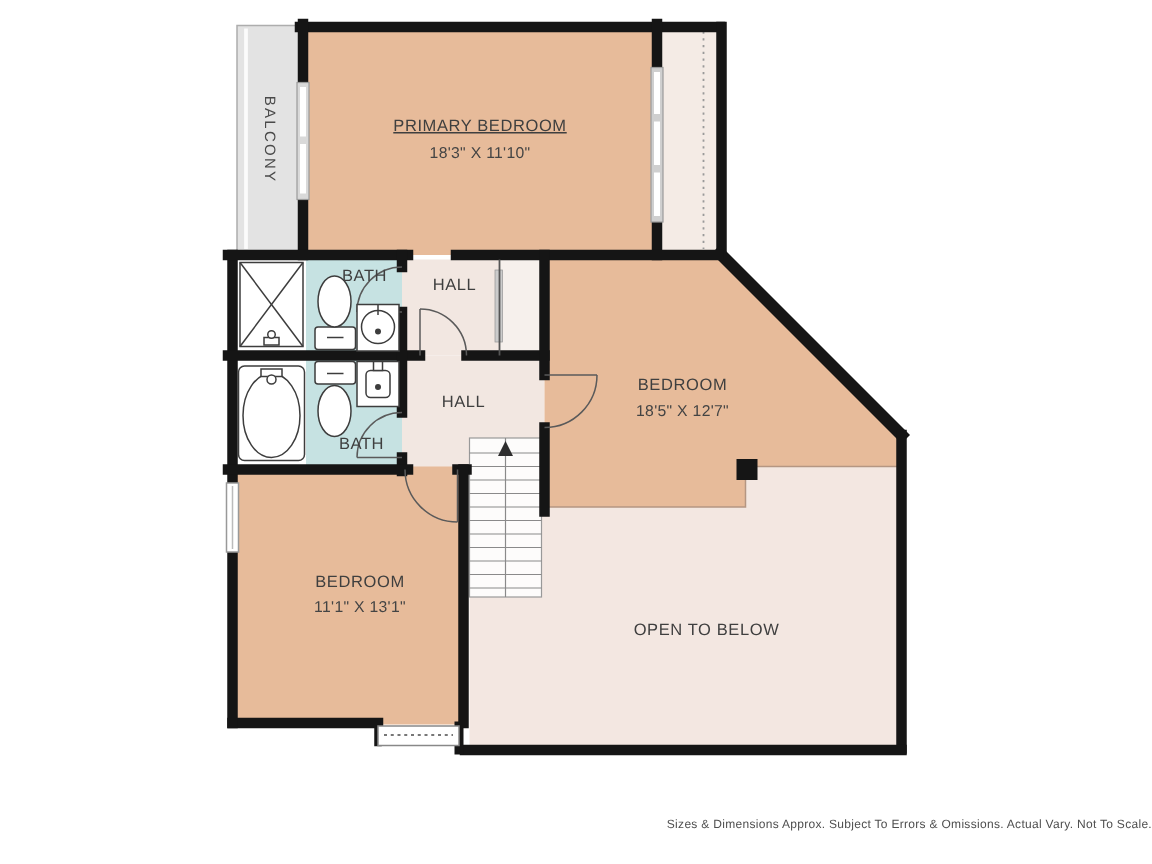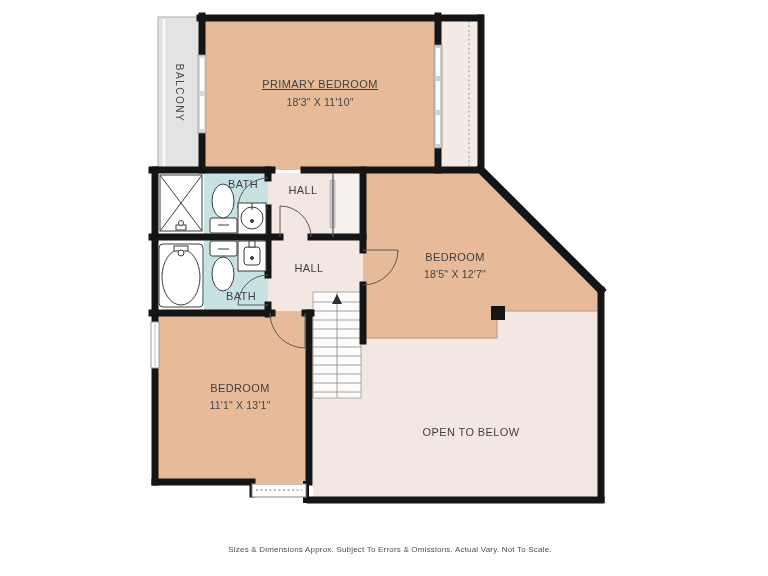--- a/index.html
+++ b/index.html
@@ -13,21 +13,21 @@
     position:absolute;transform:translate(-50%,-50%);
     color:#3f3f3f;white-space:nowrap;text-align:center;
     letter-spacing:.4px;font-size:11px;
   }
   .dim{font-size:10.5px;letter-spacing:.2px;color:#444;}
   .vert{
     transform:translate(-50%,-50%) rotate(90deg);
     font-size:10px;letter-spacing:1.5px;color:#4a4a4a;
   }
   .footer{
-    position:absolute;left:12px;right:0;top:545px;text-align:center;
+    position:absolute;left:12px;right:0;top:545px;text-align:right;
     font-size:8px;color:#4f4f4f;letter-spacing:.2px;
   }
 </style>
 </head>
 <body>
 
 <div class="canvas">
 
 <svg class="plan-svg" width="768" height="576" viewBox="0 0 768 576">
 
@@ -193,17 +193,17 @@
 <div class="lbl" style="left:303px;top:190px;">HALL</div>
 <div class="lbl" style="left:241px;top:296px;">BATH</div>
 <div class="lbl" style="left:309px;top:268px;">HALL</div>
 
 <div class="lbl" style="left:455px;top:257px;">BEDROOM</div>
 <div class="lbl dim" style="left:455px;top:274px;">18'5" X 12'7"</div>
 
 <div class="lbl" style="left:240px;top:388px;">BEDROOM</div>
 <div class="lbl dim" style="left:240px;top:405px;">11'1" X 13'1"</div>
 
-<div class="lbl" style="left:471px;top:420px;margin-top:12px;">OPEN TO BELOW</div>
+<div class="lbl" style="left:471px;top:420px;">OPEN TO BELOW</div>
 
 <div class="footer">Sizes &amp; Dimensions Approx. Subject To Errors &amp; Omissions. Actual Vary. Not To Scale.</div>
 
 </div>
 
 </body></html>

